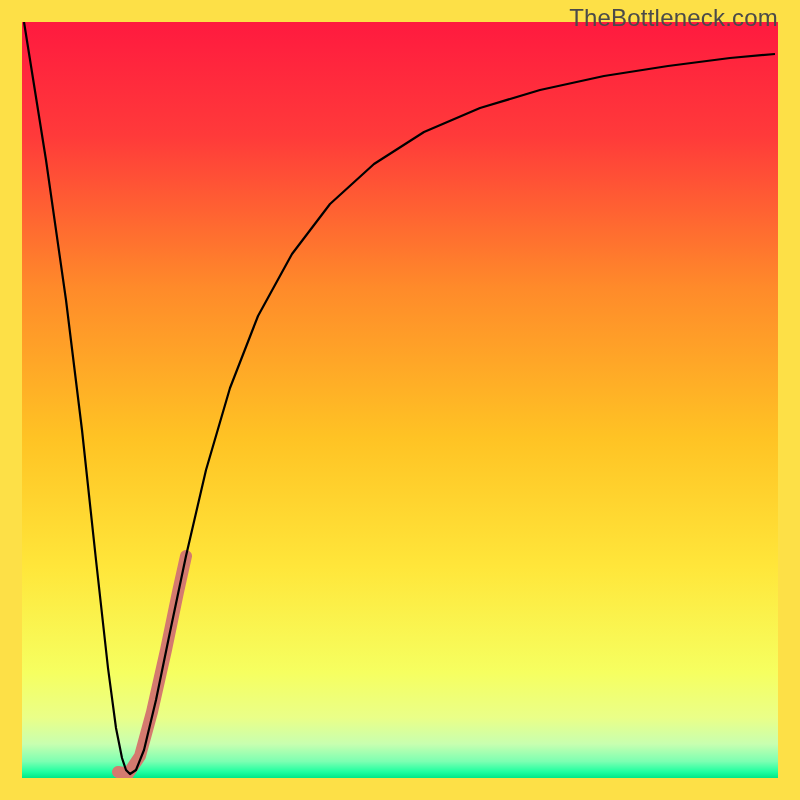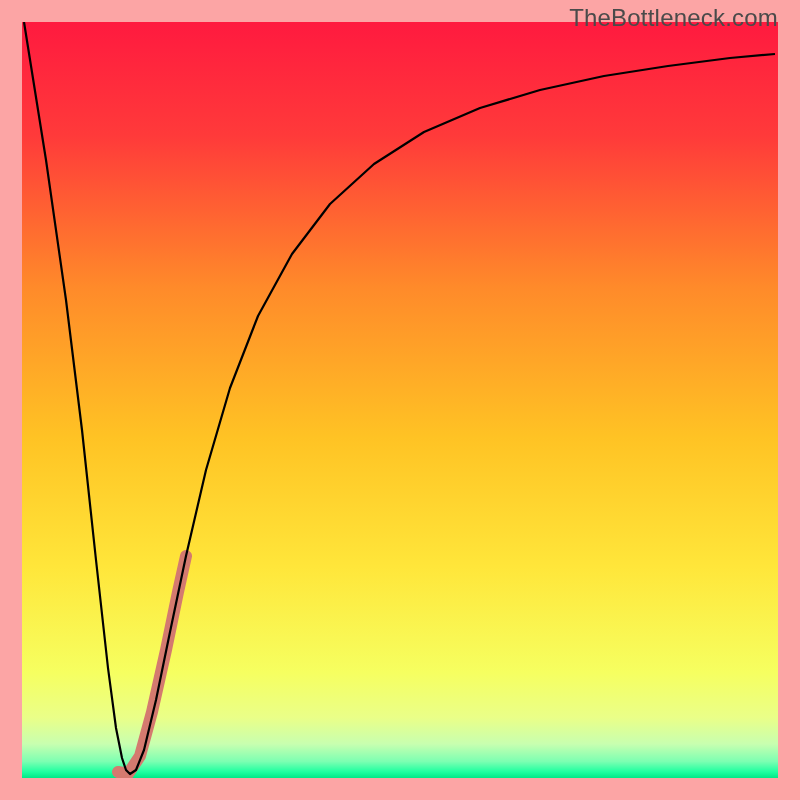--- a/index.html
+++ b/index.html
@@ -10,21 +10,21 @@
     background: #000;
     overflow: hidden;
     font-family: Arial, Helvetica, sans-serif;
   }
   .frame {
     position: absolute;
     top: 0;
     left: 0;
     width: 800px;
     height: 800px;
-    background: #fca5a5;
+    background: #fde047;
   }
   .plot-area {
     position: absolute;
     left: 22px;
     top: 22px;
     width: 756px;
     height: 756px;
     
   }
   .watermark {

